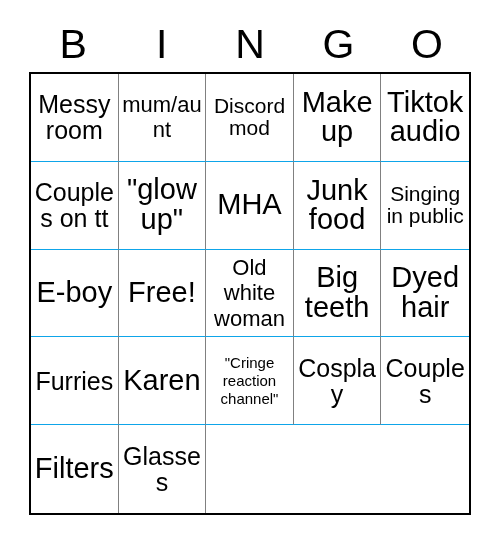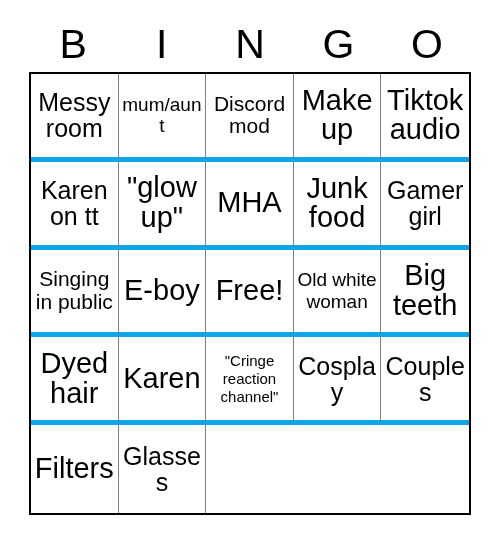--- a/index.html
+++ b/index.html
@@ -55,21 +55,21 @@
     background: #ffffff;
     display: grid;
     grid-template-columns: repeat(5, 1fr);
     grid-template-rows: repeat(5, 1fr);
   }
 
   .cell {
     position: relative;
     box-sizing: border-box;
     border-right: 1px solid #808080;
-    border-bottom: 5px solid #0ea5e9;
+    border-bottom: 1px solid #0ea5e9;
     display: flex;
     align-items: center;
     justify-content: center;
     padding: 1px 2px;
     overflow: hidden;
     background: #ffffff;
   }
   
   .cell:nth-child(5n) { border-right: none; justify-content: flex-end; }
   .cell:nth-child(n+21) { border-bottom: none; }
@@ -78,21 +78,21 @@
     display: block;
     width: 100%;
     text-align: center;
     line-height: 1.04;
     word-wrap: break-word;
     color: #000000;
   }
 
   
   .sz-xs  { font-size: 15px; line-height: 1.18; }
-  .sz-sm  { font-size: 19px; line-height: 1.14; }
+  .sz-sm  { font-size: 22px; line-height: 1.14; }
   .sz-md  { font-size: 21px; line-height: 1.08; }
   .sz-lg  { font-size: 25px; line-height: 1.05; }
   .sz-xl  { font-size: 29px; line-height: 1.03; }
   .sz-xxl { font-size: 29px; line-height: 1.02; }
 </style>
 </head>
 <body>
 
 <div id="card">
 
@@ -116,53 +116,53 @@
         <span class="cell-text sz-md">Discord mod</span>
       </div>
     <div class="cell">
         <span class="cell-text sz-xxl">Make up</span>
       </div>
     <div class="cell">
         <span class="cell-text sz-xl">Tiktok audio</span>
       </div>
 
     <div class="cell">
-        <span class="cell-text sz-lg">Karen on tt</span>
+        <span class="cell-text sz-lg">Couples on tt</span>
       </div>
     <div class="cell">
         <span class="cell-text sz-xl">"glow up"</span>
       </div>
     <div class="cell">
         <span class="cell-text sz-xxl">MHA</span>
       </div>
     <div class="cell">
         <span class="cell-text sz-xxl">Junk food</span>
-      </div>
-    <div class="cell">
-        <span class="cell-text sz-lg">Gamer girl</span>
       </div>
 
     <div class="cell">
         <span class="cell-text sz-md">Singing in public</span>
       </div>
     <div class="cell">
         <span class="cell-text sz-xxl">E-boy</span>
       </div>
     <div class="cell">
         <span class="cell-text sz-xxl">Free!</span>
       </div>
     <div class="cell">
         <span class="cell-text sz-sm">Old white woman</span>
       </div>
     <div class="cell">
         <span class="cell-text sz-xxl">Big teeth</span>
       </div>
 
     <div class="cell">
         <span class="cell-text sz-xxl">Dyed hair</span>
+      </div>
+    <div class="cell">
+        <span class="cell-text sz-lg">Furries</span>
       </div>
     <div class="cell">
         <span class="cell-text sz-xxl">Karen</span>
       </div>
     <div class="cell">
         <span class="cell-text sz-xs">"Cringe reaction channel"</span>
       </div>
 
     <div class="cell">
         <span class="cell-text sz-lg">Cosplay</span>

